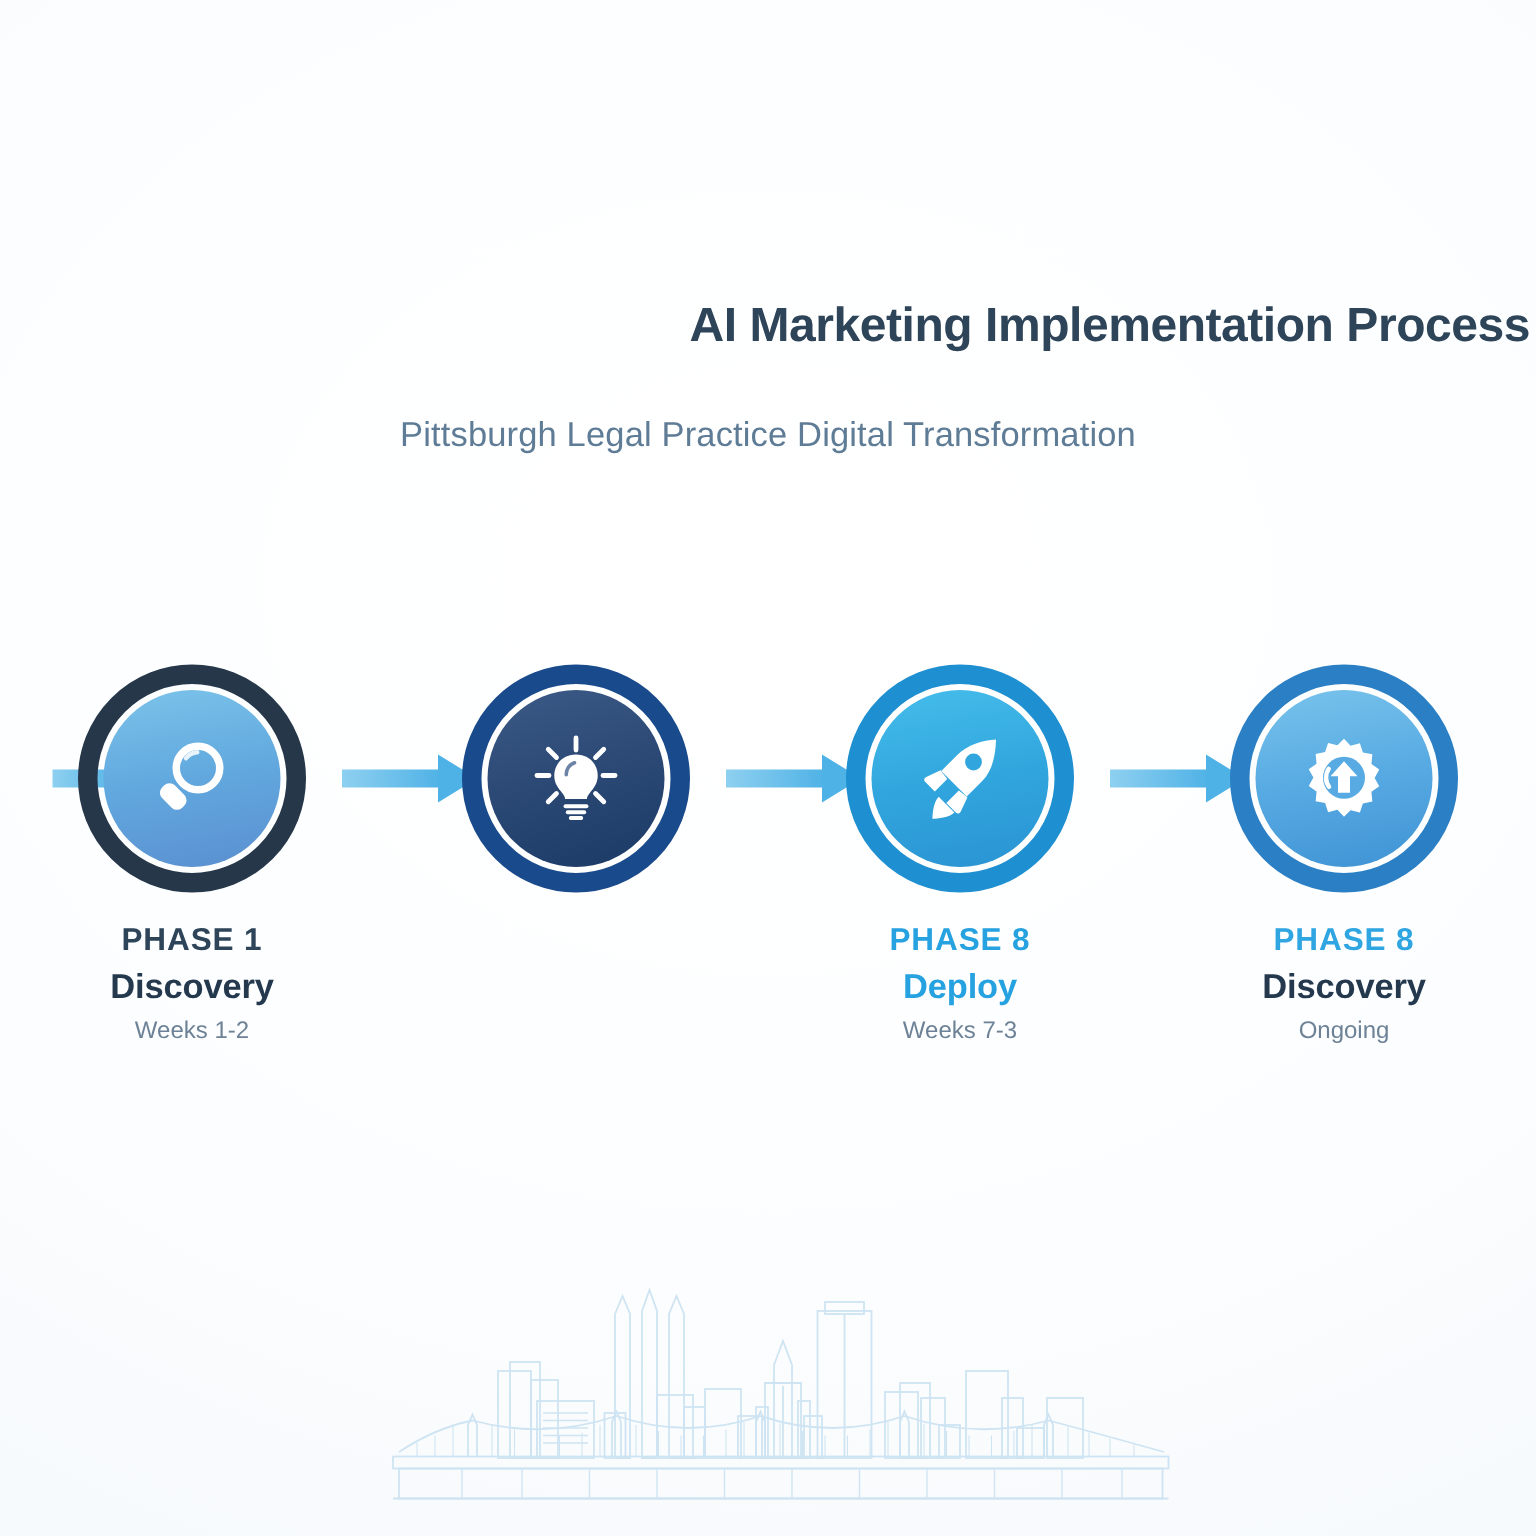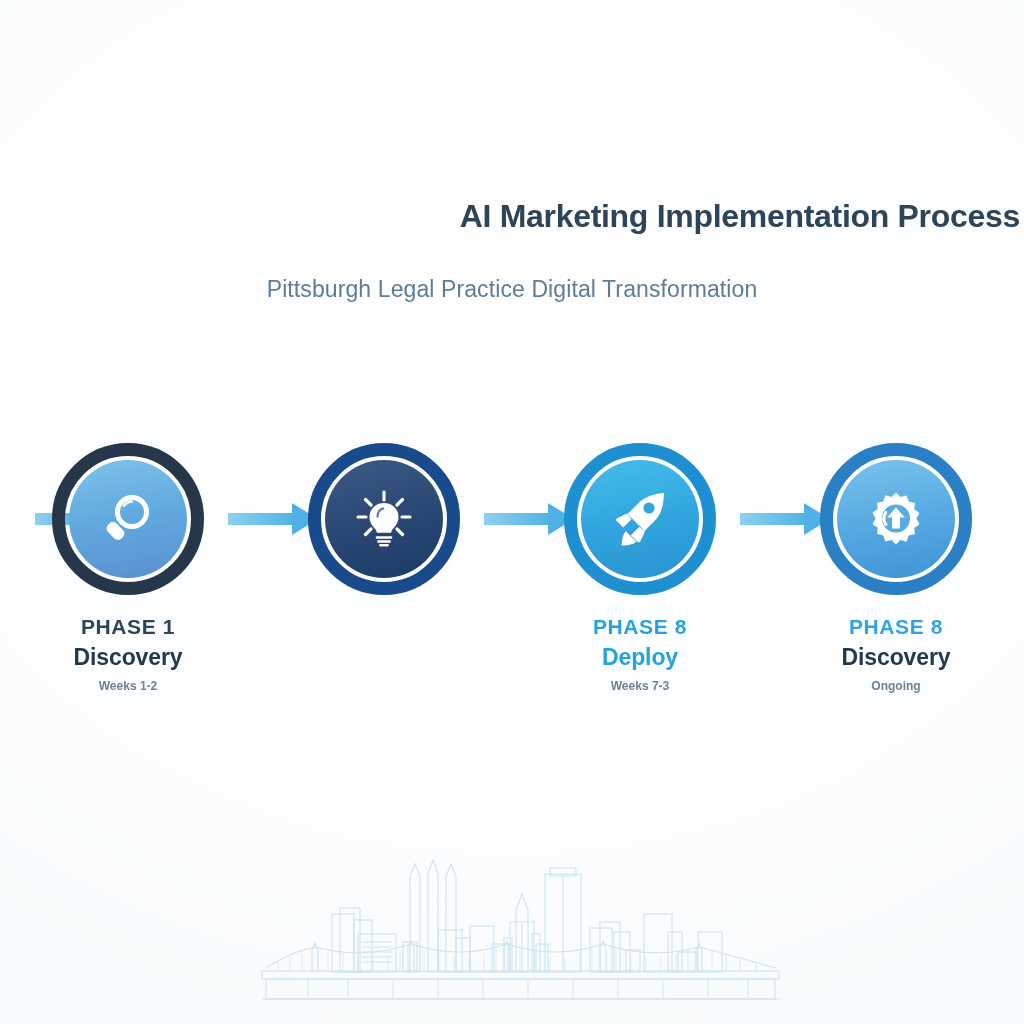--- a/index.html
+++ b/index.html
@@ -152,22 +152,22 @@
     font-weight: bold;
     letter-spacing: 0.6px;
   }
   .phase-name {
     font-size: 23px;
     font-weight: bold;
     margin-top: 4px;
     letter-spacing: -0.1px;
   }
   .phase-time {
-    font-size: 12px;
-    font-weight: bold;
+    font-size: 16px;
+    font-weight: normal;
     color: #6d8296;
     margin-top: 8px;
   }
 
   .p1 .phase-no   { color: #2d4459; }
   .p1 .phase-name { color: #24394e; text-align: right; }
   .p2 .phase-no   { color: #1a4d8f; }
   .p2 .phase-name { color: #24394e; }
   .p3 .phase-no   { color: #27a2e0; }
   .p3 .phase-name { color: #27a2e0; }

